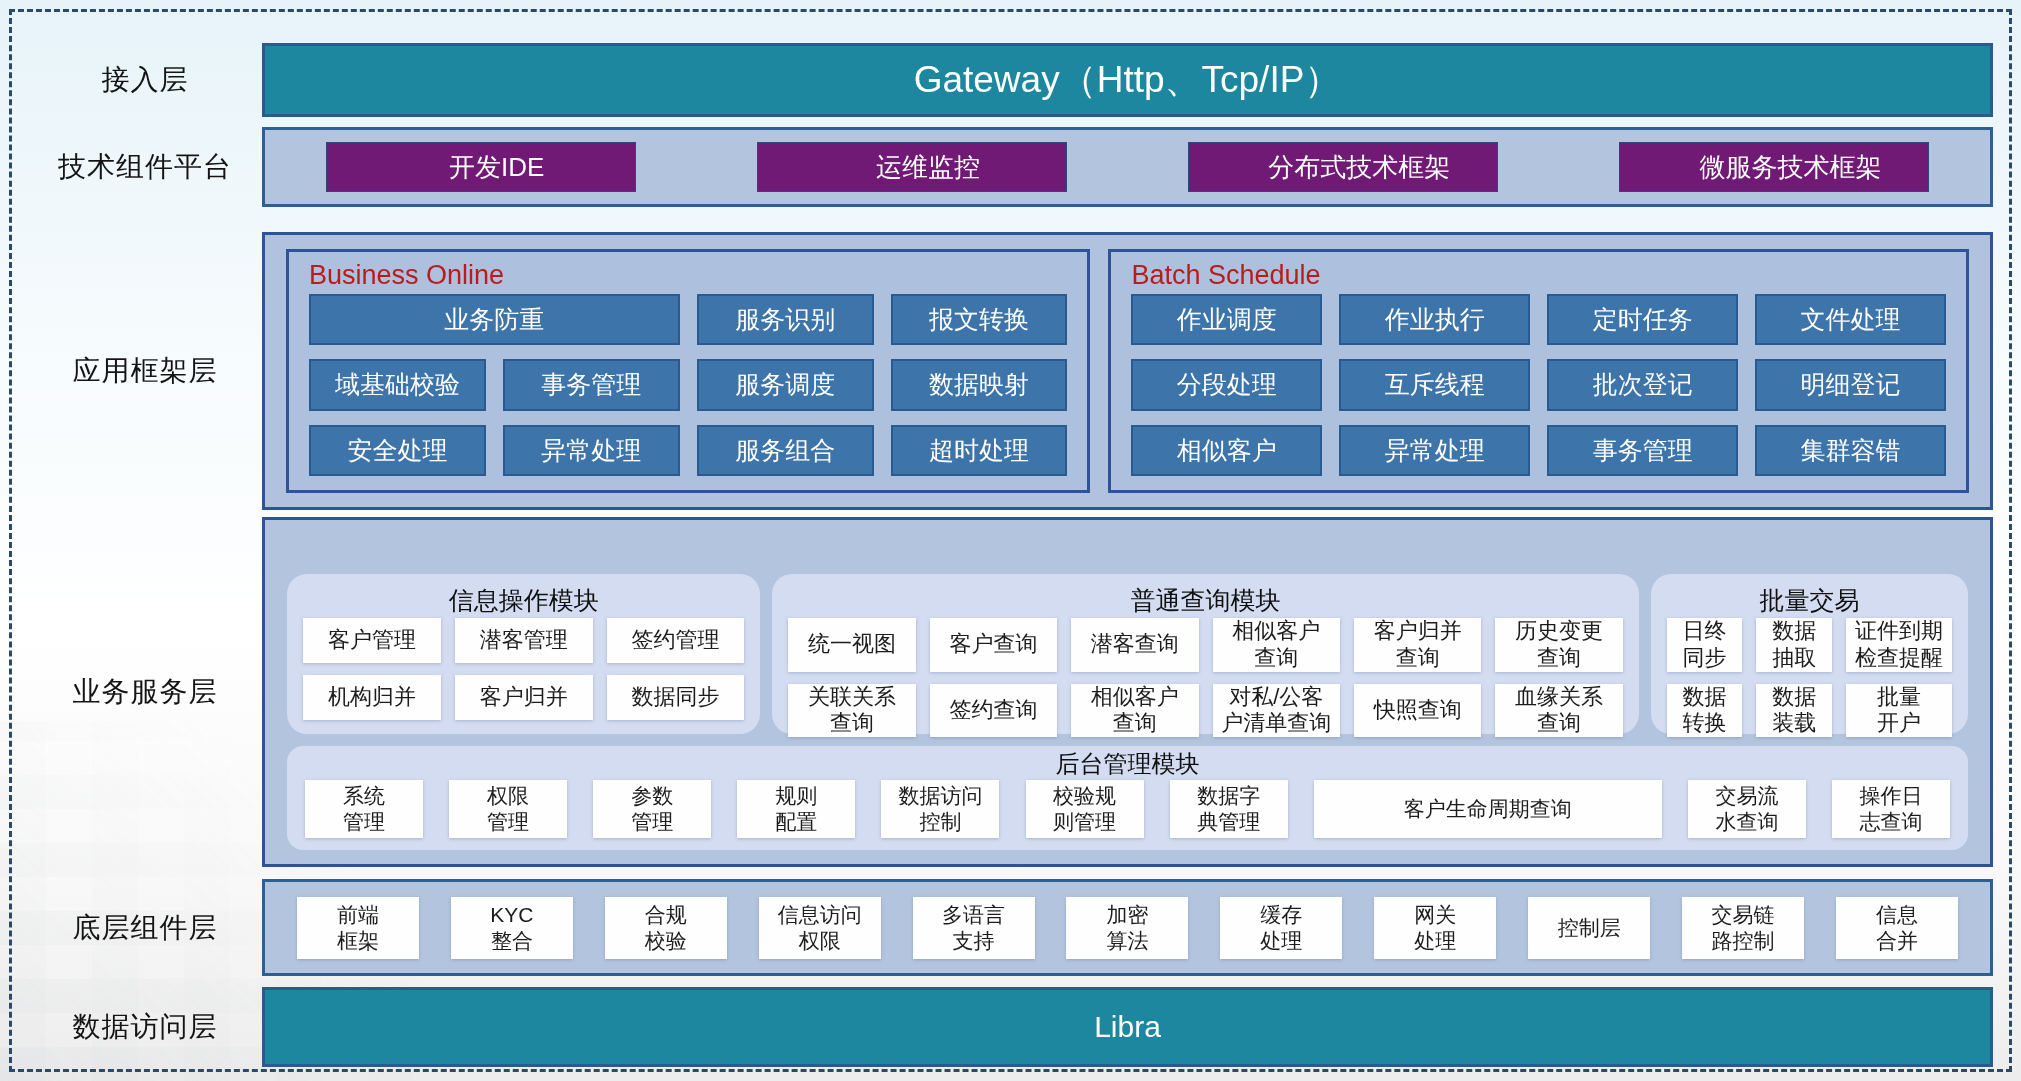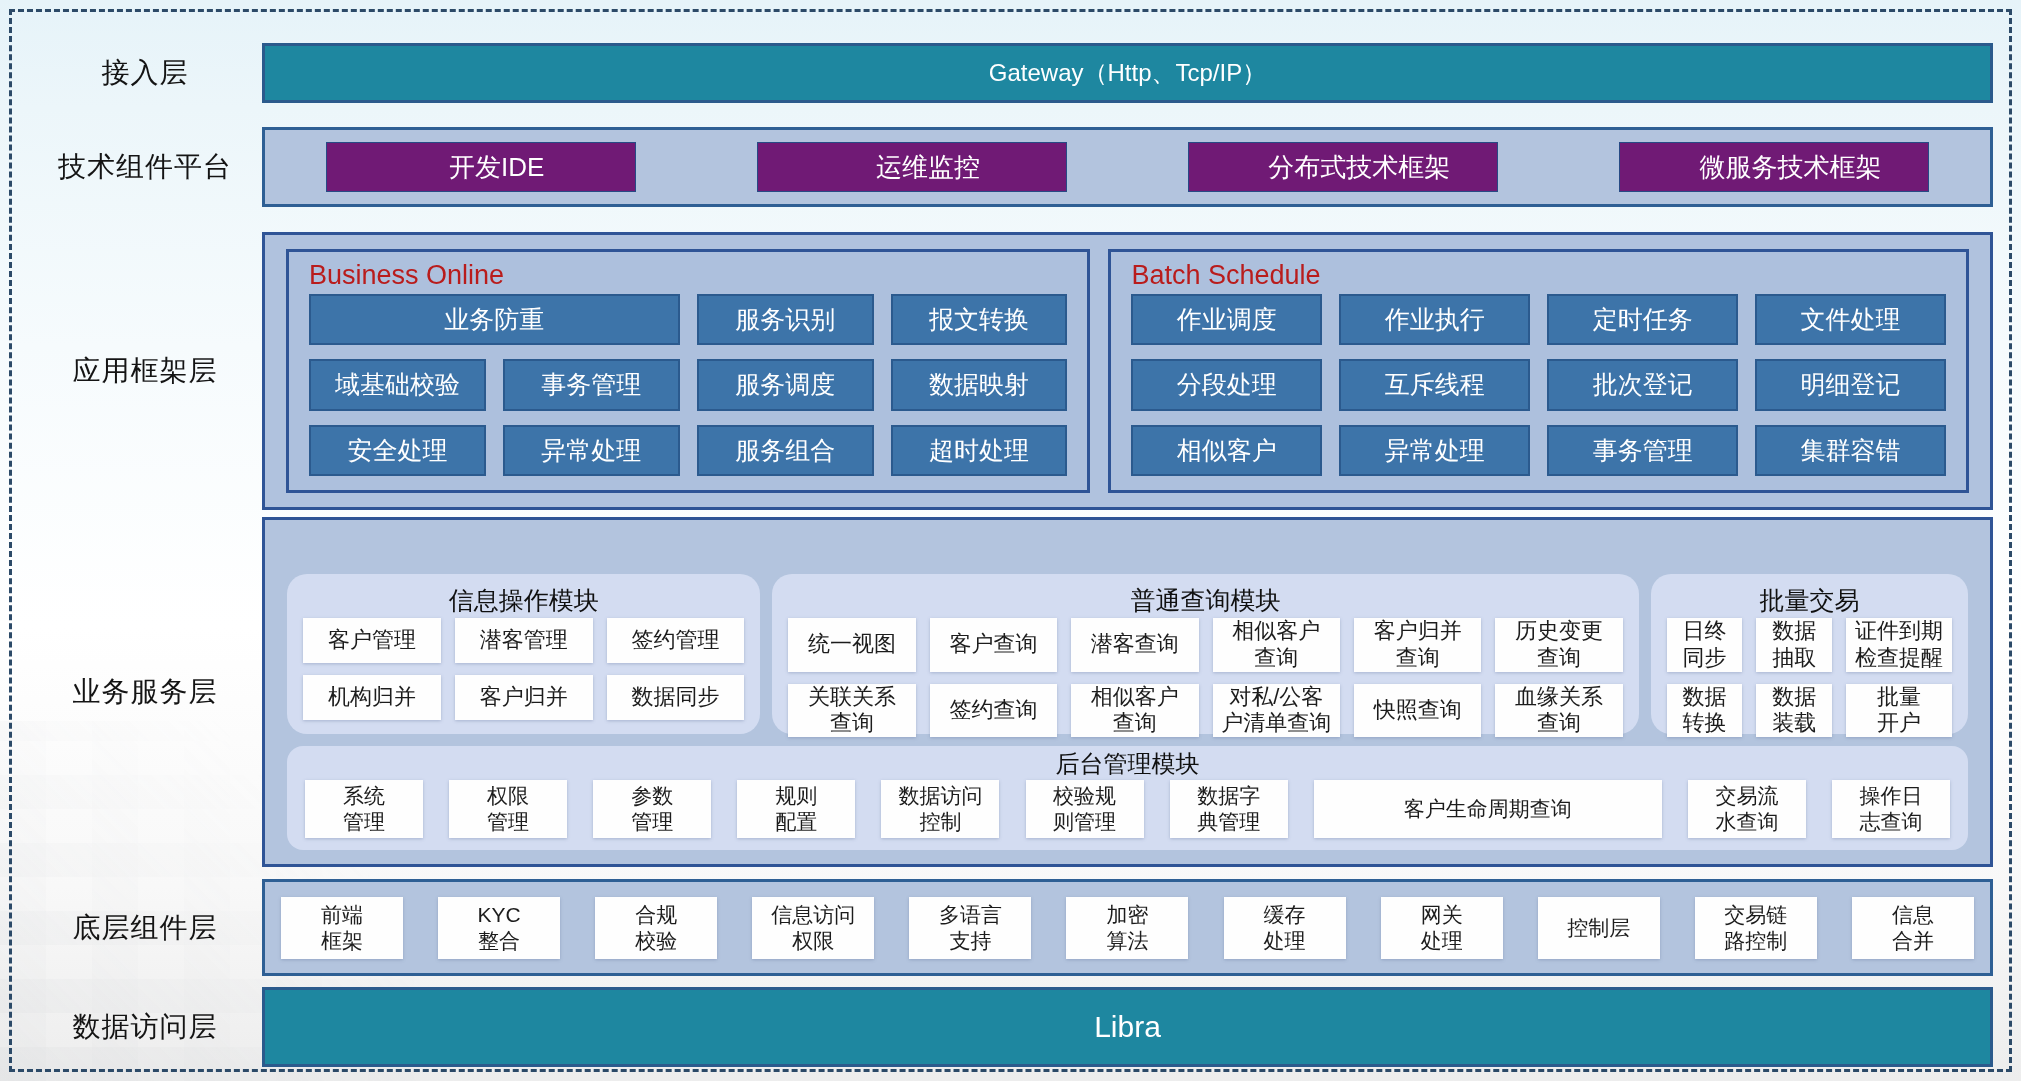--- a/index.html
+++ b/index.html
@@ -18,25 +18,25 @@
   }
   .dashed-frame{ position:absolute; inset:9px; border:3px dashed #2c4a68; pointer-events:none; }
 
   .layer-row{ position:absolute; left:28px; right:28px; display:flex; }
   .layer-label{
     width:234px; flex:none; display:flex; align-items:center; justify-content:center;
     font-size:28px; color:#141414; letter-spacing:1px;
   }
 
   
-  #row-access{ top:43px; height:60px; }
+  #row-access{ top:43px; height:74px; }
   #row-data{ top:987px; height:80px; }
   .teal-bar{
     flex:1; background:#1e87a0; border:3px solid #2b5a8c; color:#ffffff;
-    display:flex; align-items:center; justify-content:center; font-size:24px; box-sizing:border-box;
+    display:flex; align-items:center; justify-content:center; font-size:37px; box-sizing:border-box;
   }
   #row-data .teal-bar{ font-size:30px; }
 
   
   #row-tech{ top:127px; height:80px; }
   .tech-box{
     flex:1; background:#b3c4de; border:3px solid #2e5f94; box-sizing:border-box;
     display:flex; align-items:center; justify-content:space-around;
   }
   .navy-btn{
@@ -91,21 +91,21 @@
   }
   .panel-admin .panel-title{ height:32px; line-height:32px; font-size:24px; }
   .admin-row{ flex:1; display:flex; justify-content:space-between; align-items:stretch; }
   .admin-row .cell-white{ width:118px; flex:none; font-size:21px; }
   .admin-row .wide{ width:348px; }
 
   
   #row-base{ top:879px; height:97px; }
   .base-box{
     flex:1; background:#b3c4de; border:3px solid #2e5f94; box-sizing:border-box;
-    display:flex; align-items:center; justify-content:space-between; padding:0 16px;
+    display:flex; align-items:center; justify-content:space-between; padding:0 32px;
   }
   .base-box .cell-white{ width:122px; height:62px; font-size:21px; }
 </style>
 </head>
 <body>
 
 <div class="bg-blocks"></div>
 <div class="dashed-frame"></div>
 
 <div class="layer-row" id="row-access">

